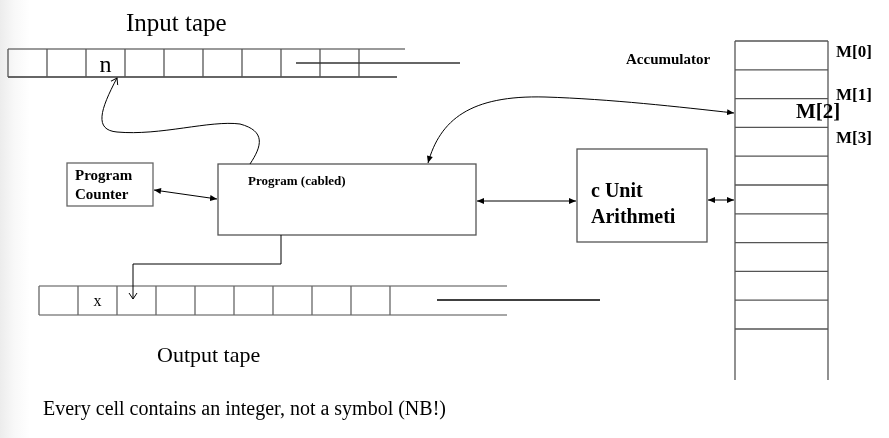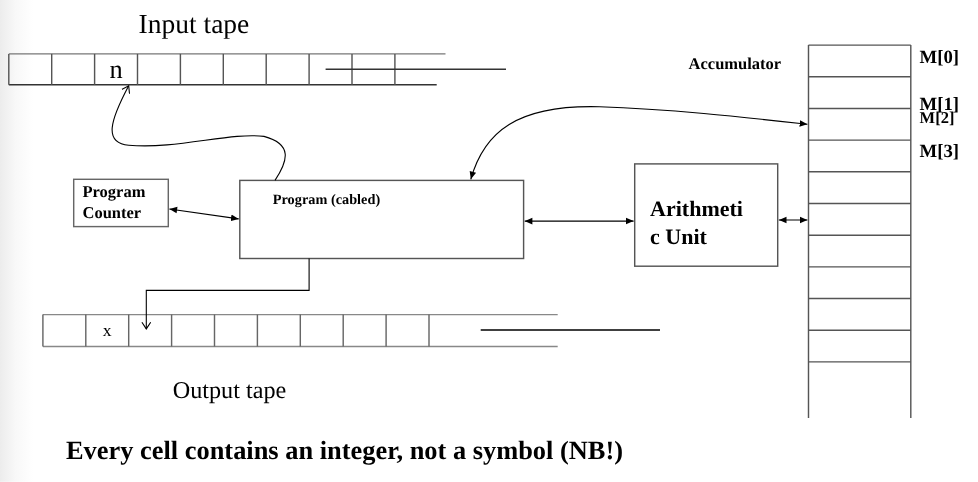--- a/index.html
+++ b/index.html
@@ -6,21 +6,21 @@
   body {
     width:889px; height:438px; overflow:hidden; position:relative;
     background: linear-gradient(to right, #ececec 0px, #f8f8f8 14px, #ffffff 30px, #ffffff 100%);
     font-family: "Liberation Serif", serif;
     color:#000;
   }
   svg#diagram { position:absolute; left:0; top:0; }
   .lbl { position:absolute; white-space:nowrap; line-height:1; }
   .tape-title { font-size:25px; }
   .bi { font-weight:bold; }
-  .footnote { font-size:24px; font-weight:bold;margin-left:17px; }
+  .footnote { font-size:20px; font-weight:normal; }
 </style>
 </head>
 <body>
 
 <svg id="diagram" width="889" height="438" viewBox="0 0 889 438">
   <defs>
     <marker id="arrowFilled" markerWidth="8" markerHeight="8" refX="7" refY="4" orient="auto" markerUnits="userSpaceOnUse">
       <path d="M0,1 L7,4 L0,7 Z" fill="#000"></path>
     </marker>
     <marker id="arrowOpen" markerWidth="10" markerHeight="10" refX="6" refY="5" orient="auto" markerUnits="userSpaceOnUse">
@@ -134,25 +134,25 @@
   </div>
 
 <div class="lbl bi" style="left:75px; top:166px; font-size:15px; line-height:19px;">
   <div>Program</div>
   <div>Counter</div>
 </div>
 
 <div class="lbl bi" style="left:248px; top:174px; font-size:13px;">Program (cabled)</div>
 
 <div class="lbl bi" style="left:591px; top:177px; font-size:20px; line-height:26px;">
+  <div>c Unit</div>
   <div>Arithmeti</div>
-  <div>c Unit</div>
 </div>
 
 <div class="lbl bi" style="left:626px; top:52px; font-size:15px;">Accumulator</div>
 <div id="memory-labels">
     <div class="lbl bi" style="left: 836px; top: 43px; font-size: 17px;">M[0]</div>
     <div class="lbl bi" style="left: 836px; top: 86px; font-size: 17px;">M[1]</div>
-    <div class="lbl bi" style="left: 836px; top: 100.6px; font-size: 15px;">M[2]</div>
+    <div class="lbl bi" style="left: 796px; top: 100.6px; font-size: 21px;">M[2]</div>
     <div class="lbl bi" style="left: 836px; top: 129.4px; font-size: 17px; text-align: center;">M[3]</div>
   </div>
 
 <div class="lbl footnote" style="left:43px; top:398px;">Every cell contains an integer, not a symbol (NB!)</div>
 
 </body></html>

